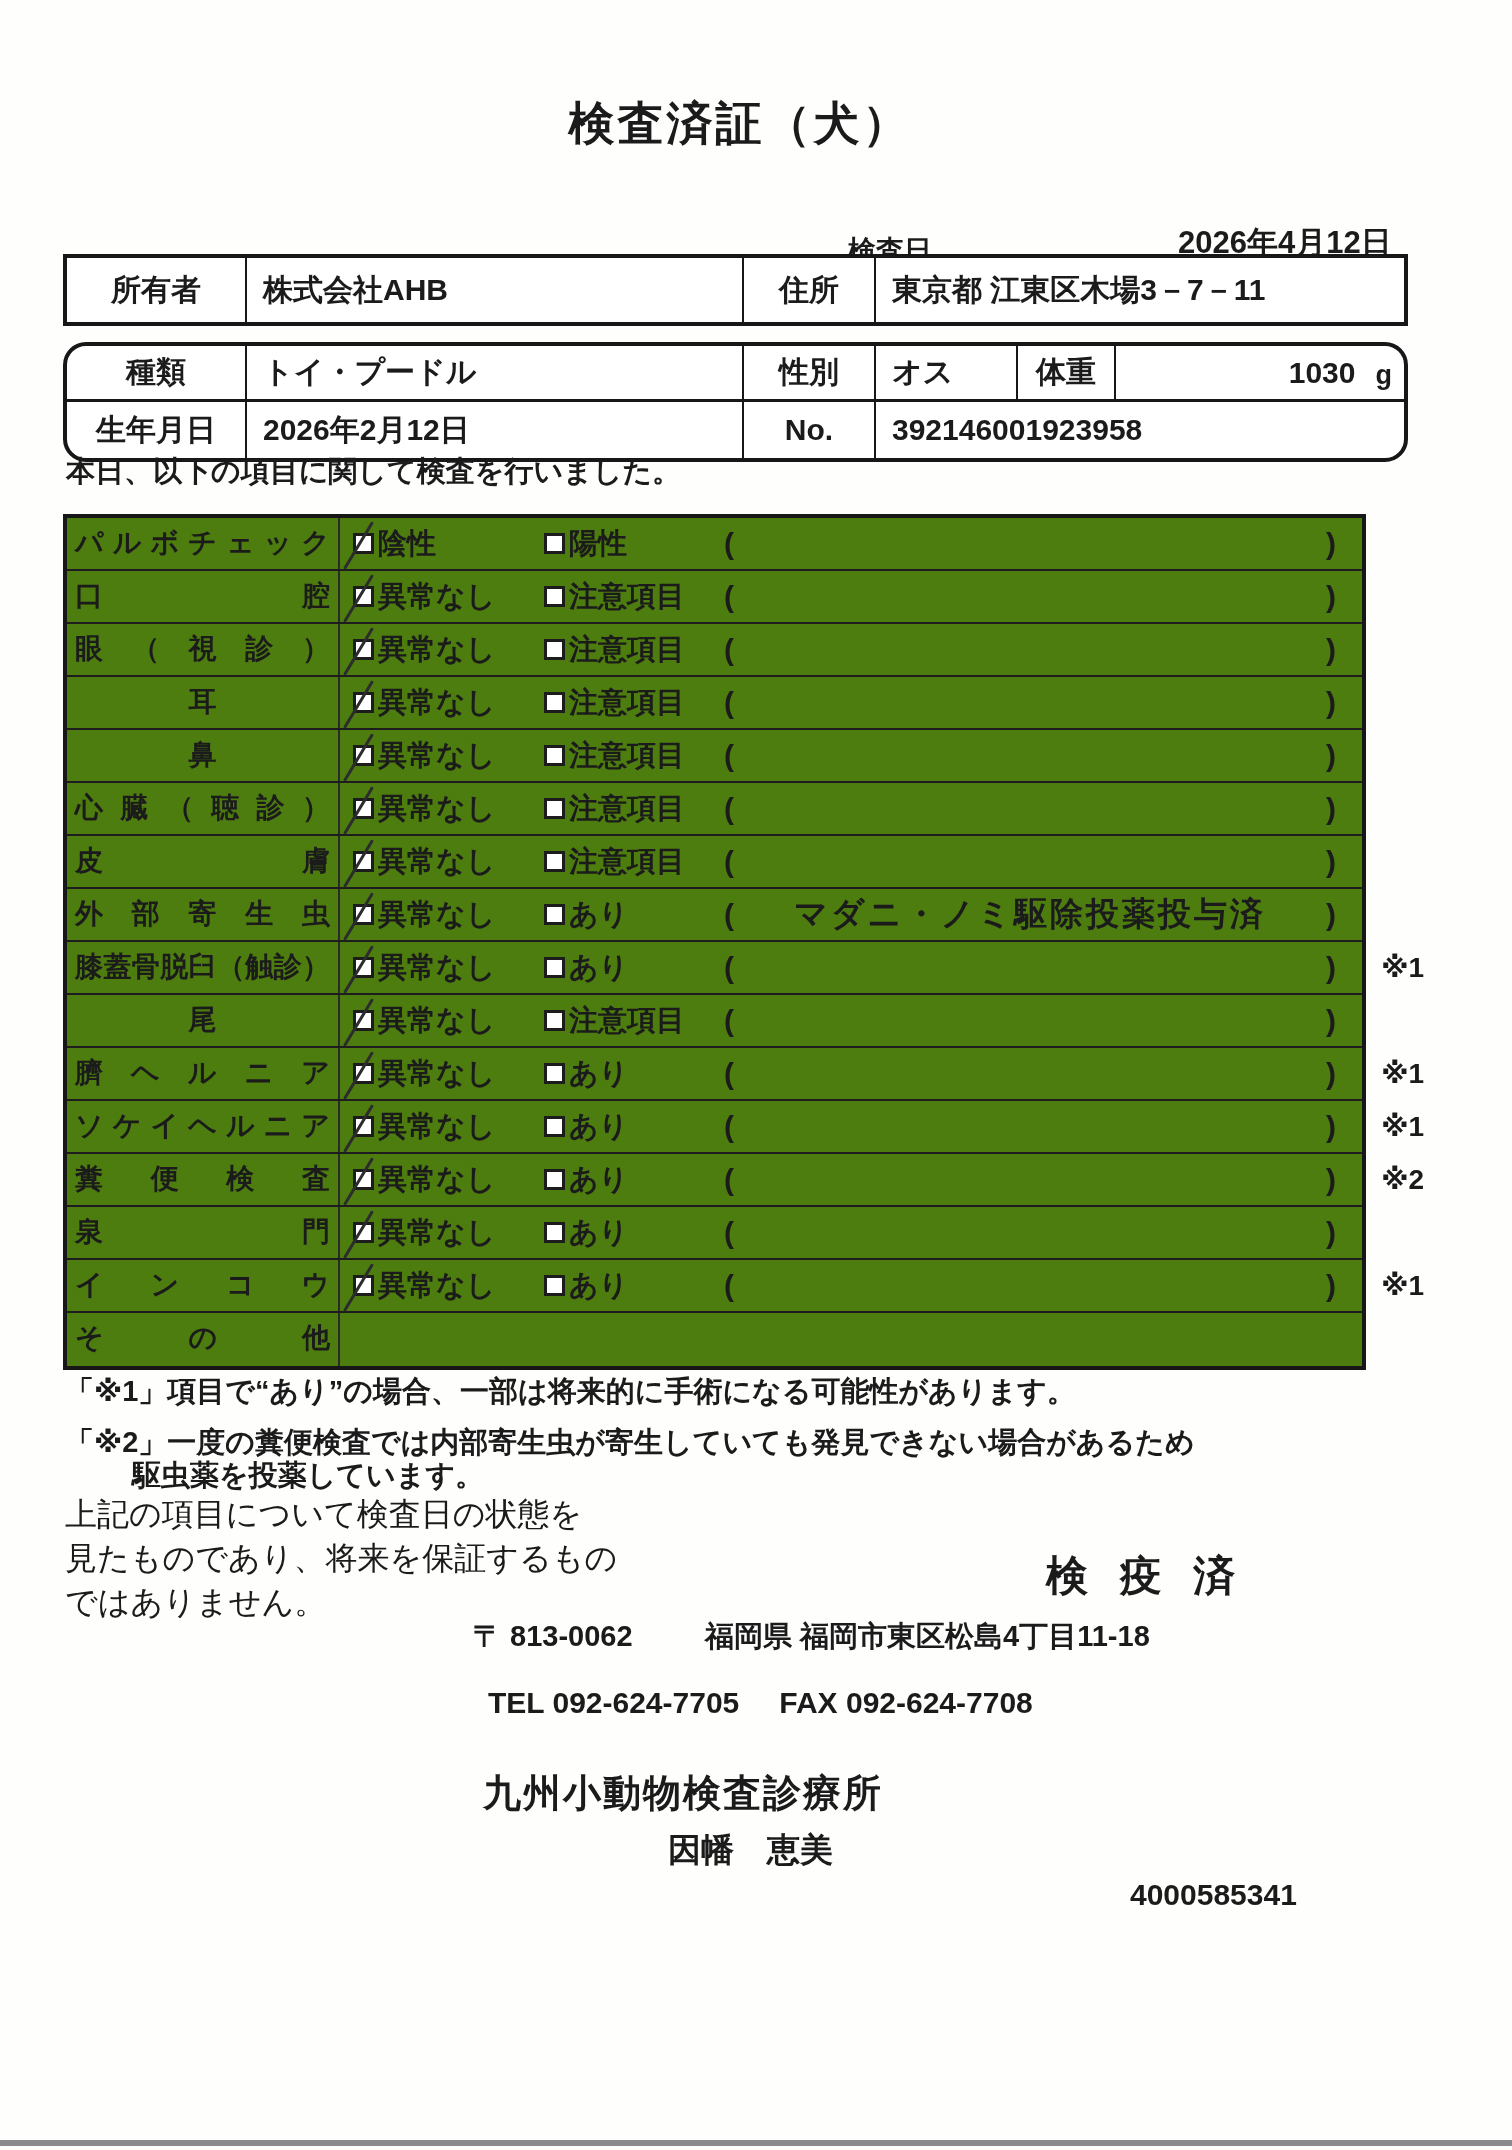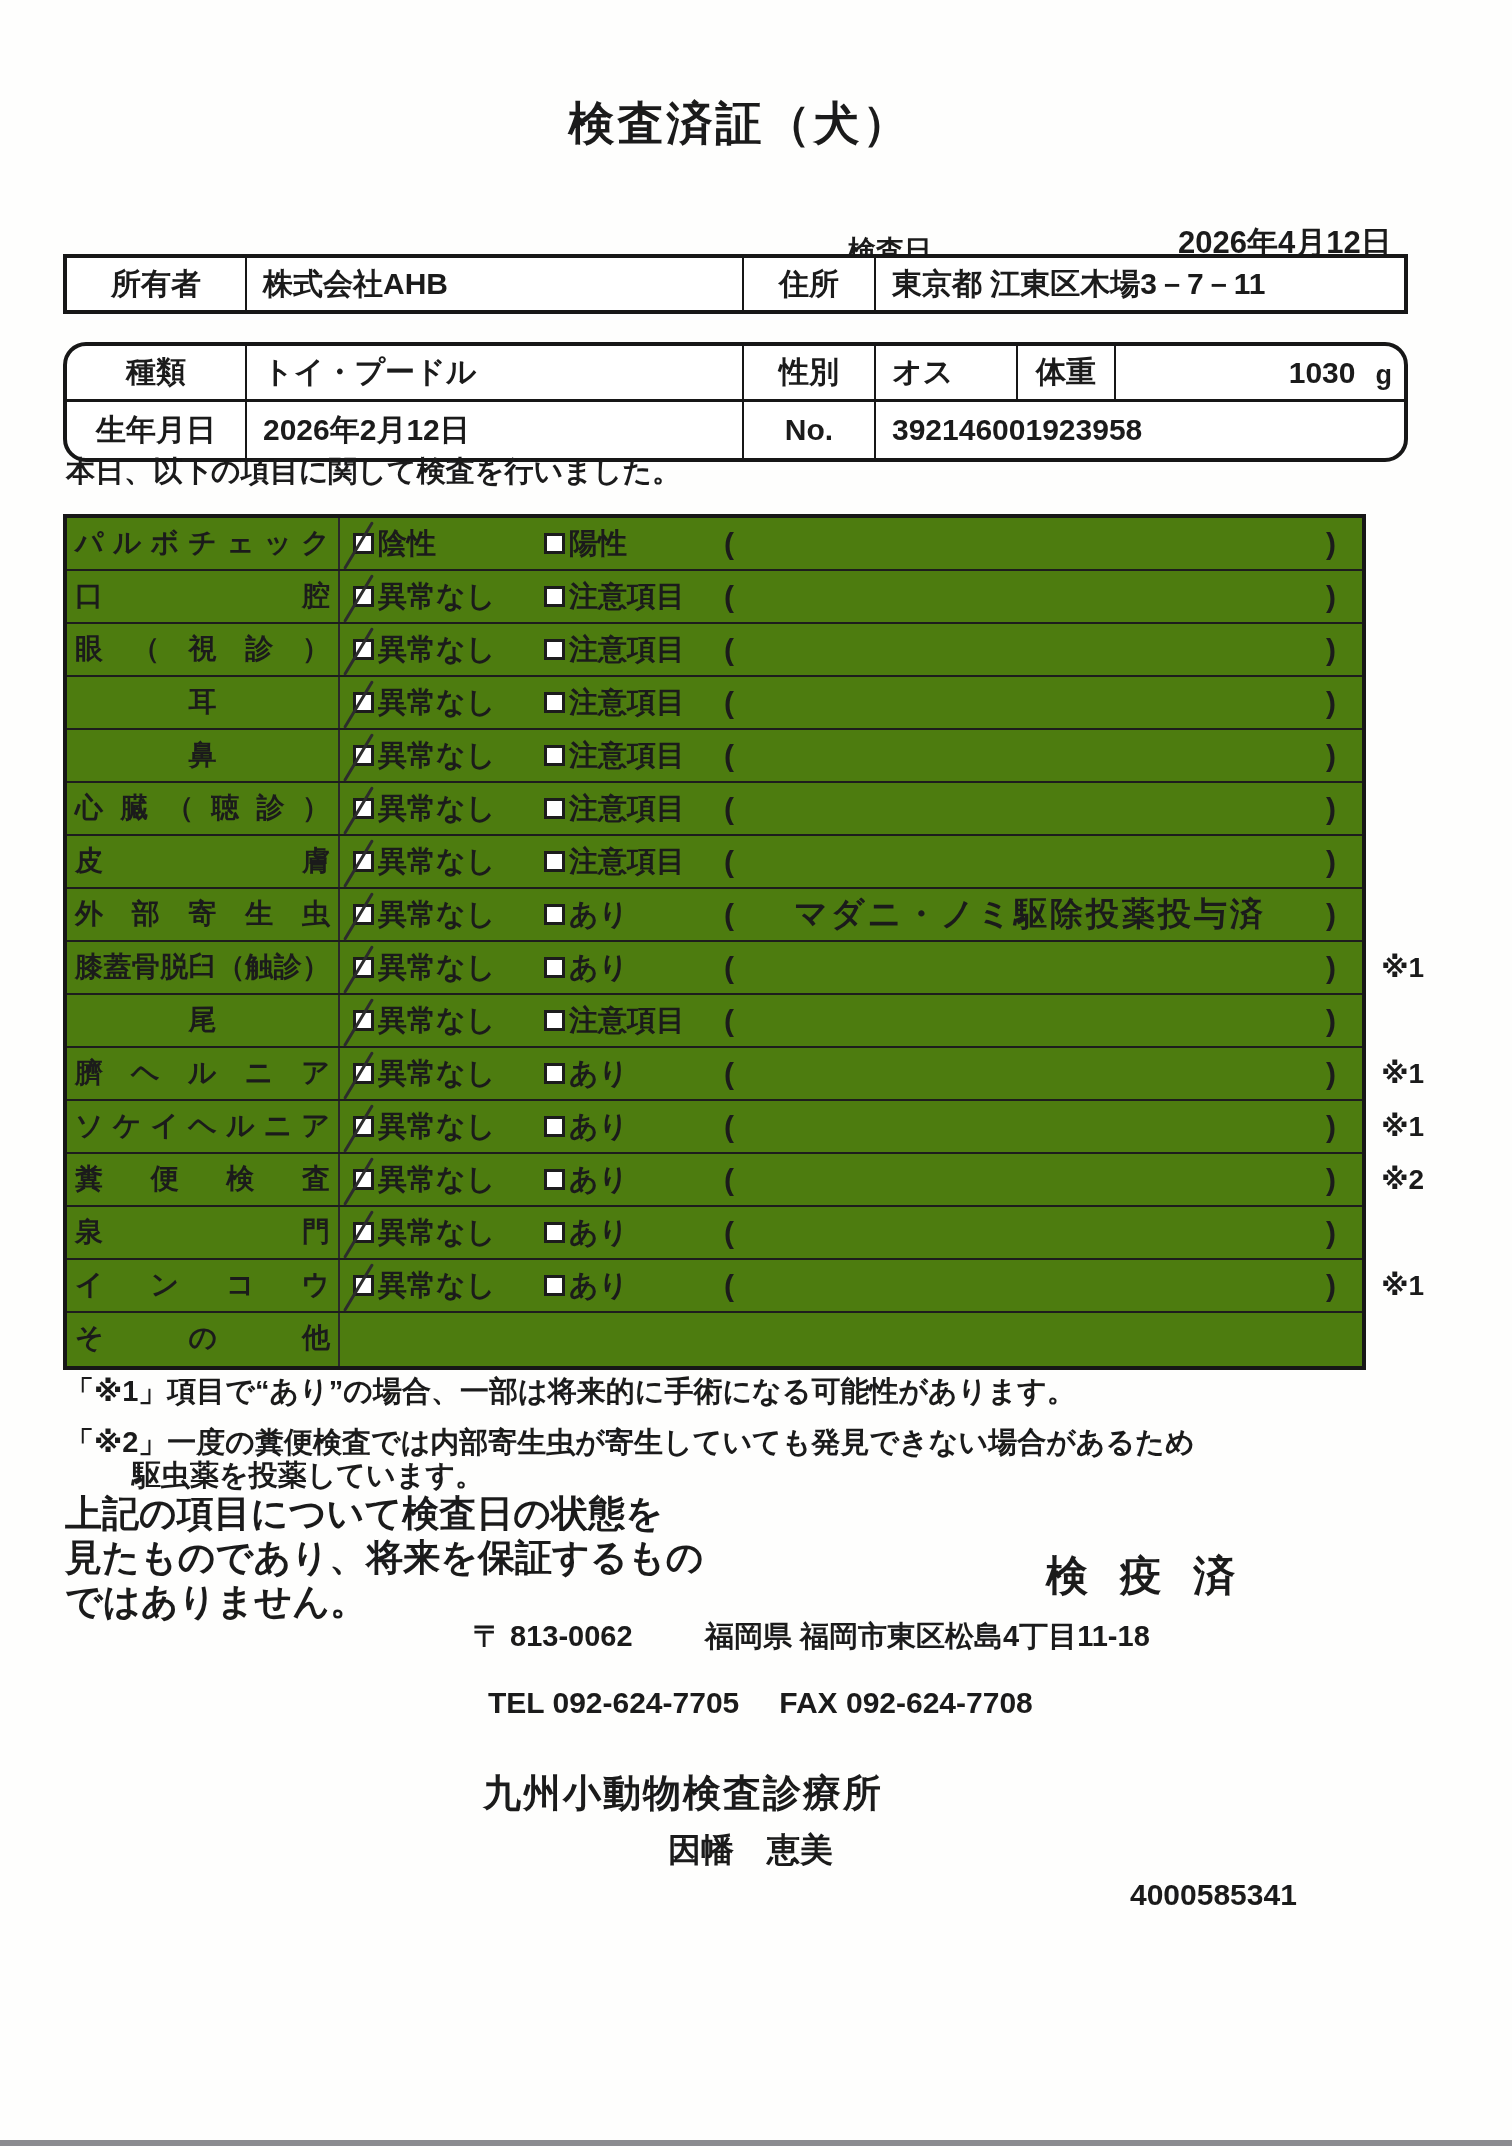--- a/index.html
+++ b/index.html
@@ -16,21 +16,21 @@
   }
   .doc-title {
     position: absolute; top: 62px; left: 0; width: 1480px;
     text-align: center; font-size: 46px; font-weight: 700; letter-spacing: 3px; margin-top: 31px;
   }
   .exam-date-label { position: absolute; top: 232px; left: 848px; font-size: 28px; font-weight: 600; }
   .exam-date-value { position: absolute; top: 222px; left: 1178px; font-size: 31px; font-weight: 600; }
 
   
   .info-table { position: absolute; left: 63px; width: 1345px; border: 4px solid #171717; background: #fff; }
-  .tableA { top: 254px; height: 60px; display: grid; grid-template-columns: 180px 497px 132px 1fr; }
+  .tableA { top: 254px; height: 72px; display: grid; grid-template-columns: 180px 497px 132px 1fr; }
   .tableB { top: 342px; height: 120px; display: grid; grid-template-rows: 1fr 1fr; border-radius: 23px; }
   .rowB { display: grid; }
   .rowB1 { grid-template-columns: 180px 497px 132px 142px 98px 1fr; border-bottom: 3px solid #171717; }
   .rowB2 { grid-template-columns: 180px 497px 132px 1fr; }
   .cell { display: flex; align-items: center; font-size: 30px; font-weight: 600; overflow: hidden; }
   .cell.lbl { justify-content: center; border-right: 2.5px solid #171717; }
   .cell.val { padding-left: 16px; border-right: 2.5px solid #171717; }
   .cell.last { border-right: none; }
   .cell.num { justify-content: flex-end; padding-right: 12px; gap: 20px; }
   .unit { font-size: 27px; align-self: flex-end; padding-bottom: 8px; }
@@ -58,21 +58,21 @@
   }
   .paren-area { flex: 1; display: flex; align-items: center; padding-right: 26px; font-size: 30px; }
   .paren-text { flex: 1; text-align: center; font-weight: 700; font-size: 33px; letter-spacing: 3px; white-space: nowrap; }
   .mark { position: absolute; right: -62px; top: 9px; font-size: 28px; font-weight: 600; }
 
   
   .note { position: absolute; left: 65px; font-size: 29px; font-weight: 600; white-space: nowrap; }
   .note-1  { top: 1372px; }
   .note-2a { top: 1415px; margin-top: 8px; }
   .note-2b { top: 1456px; left: 132px; }
-  .disclaimer { position: absolute; left: 65px; top: 1492px; font-size: 37px; font-weight: 700; line-height: 44px; }
+  .disclaimer { position: absolute; left: 65px; top: 1492px; font-size: 32px; font-weight: 400; line-height: 44px; }
   .stamp { position: absolute; left: 1046px; top: 1548px; font-size: 42px; font-weight: 700; letter-spacing: 10px; white-space: nowrap; }
   .postal   { position: absolute; left: 473px; top: 1617px; font-size: 29px; font-weight: 600; }
   .addr2    { position: absolute; left: 705px; top: 1617px; font-size: 29px; font-weight: 600; }
   .tel-line { position: absolute; left: 488px; top: 1686px; font-size: 30px; font-weight: 600; display: flex; gap: 40px; }
   .clinic-name { position: absolute; left: 483px; top: 1768px; font-size: 38px; font-weight: 600; letter-spacing: 2px; }
   .examiner    { position: absolute; left: 668px; top: 1828px; font-size: 33px; font-weight: 600; }
   .serial      { position: absolute; left: 1130px; top: 1878px; font-size: 30px; font-weight: 600; }
   .bottom-bar  { position: absolute; left: 0; top: 2140px; width: 1512px; height: 6px; background: #8b8b8f; }
 </style>
 </head>

